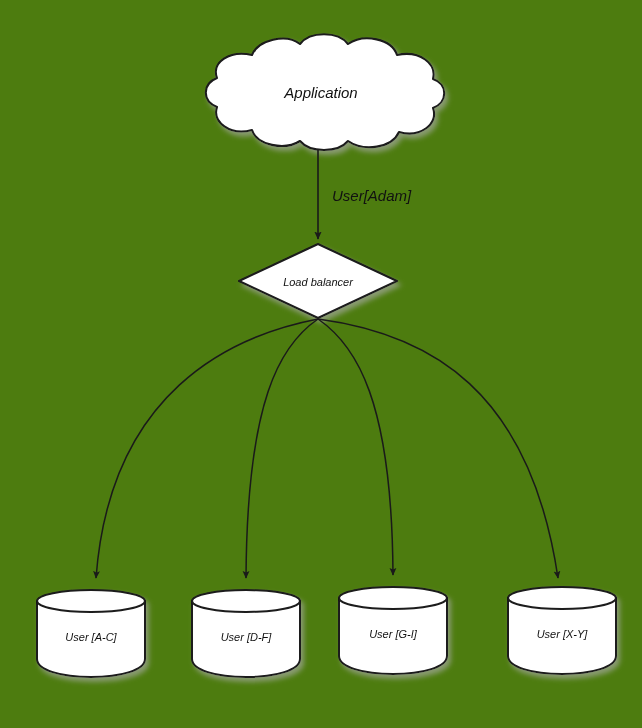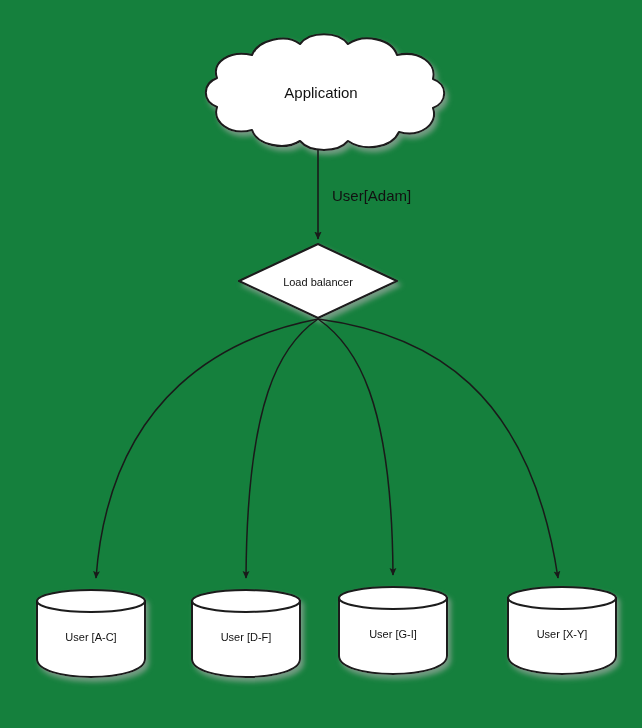--- a/index.html
+++ b/index.html
@@ -10,21 +10,22 @@
   body {
     width: 642px;
     height: 728px;
     font-family: "Liberation Sans", sans-serif;
     overflow: hidden;
   }
   #diagram-canvas {
     position: relative;
     width: 642px;
     height: 728px;
-    background: #15803d;
+    background: #4d7c0f;
+    font-style: italic;
   }
   svg.layer {
     position: absolute;
     top: 0;
     left: 0;
     width: 642px;
     height: 728px;
   }
   .node-text {
     font-family: "Liberation Sans", sans-serif;

